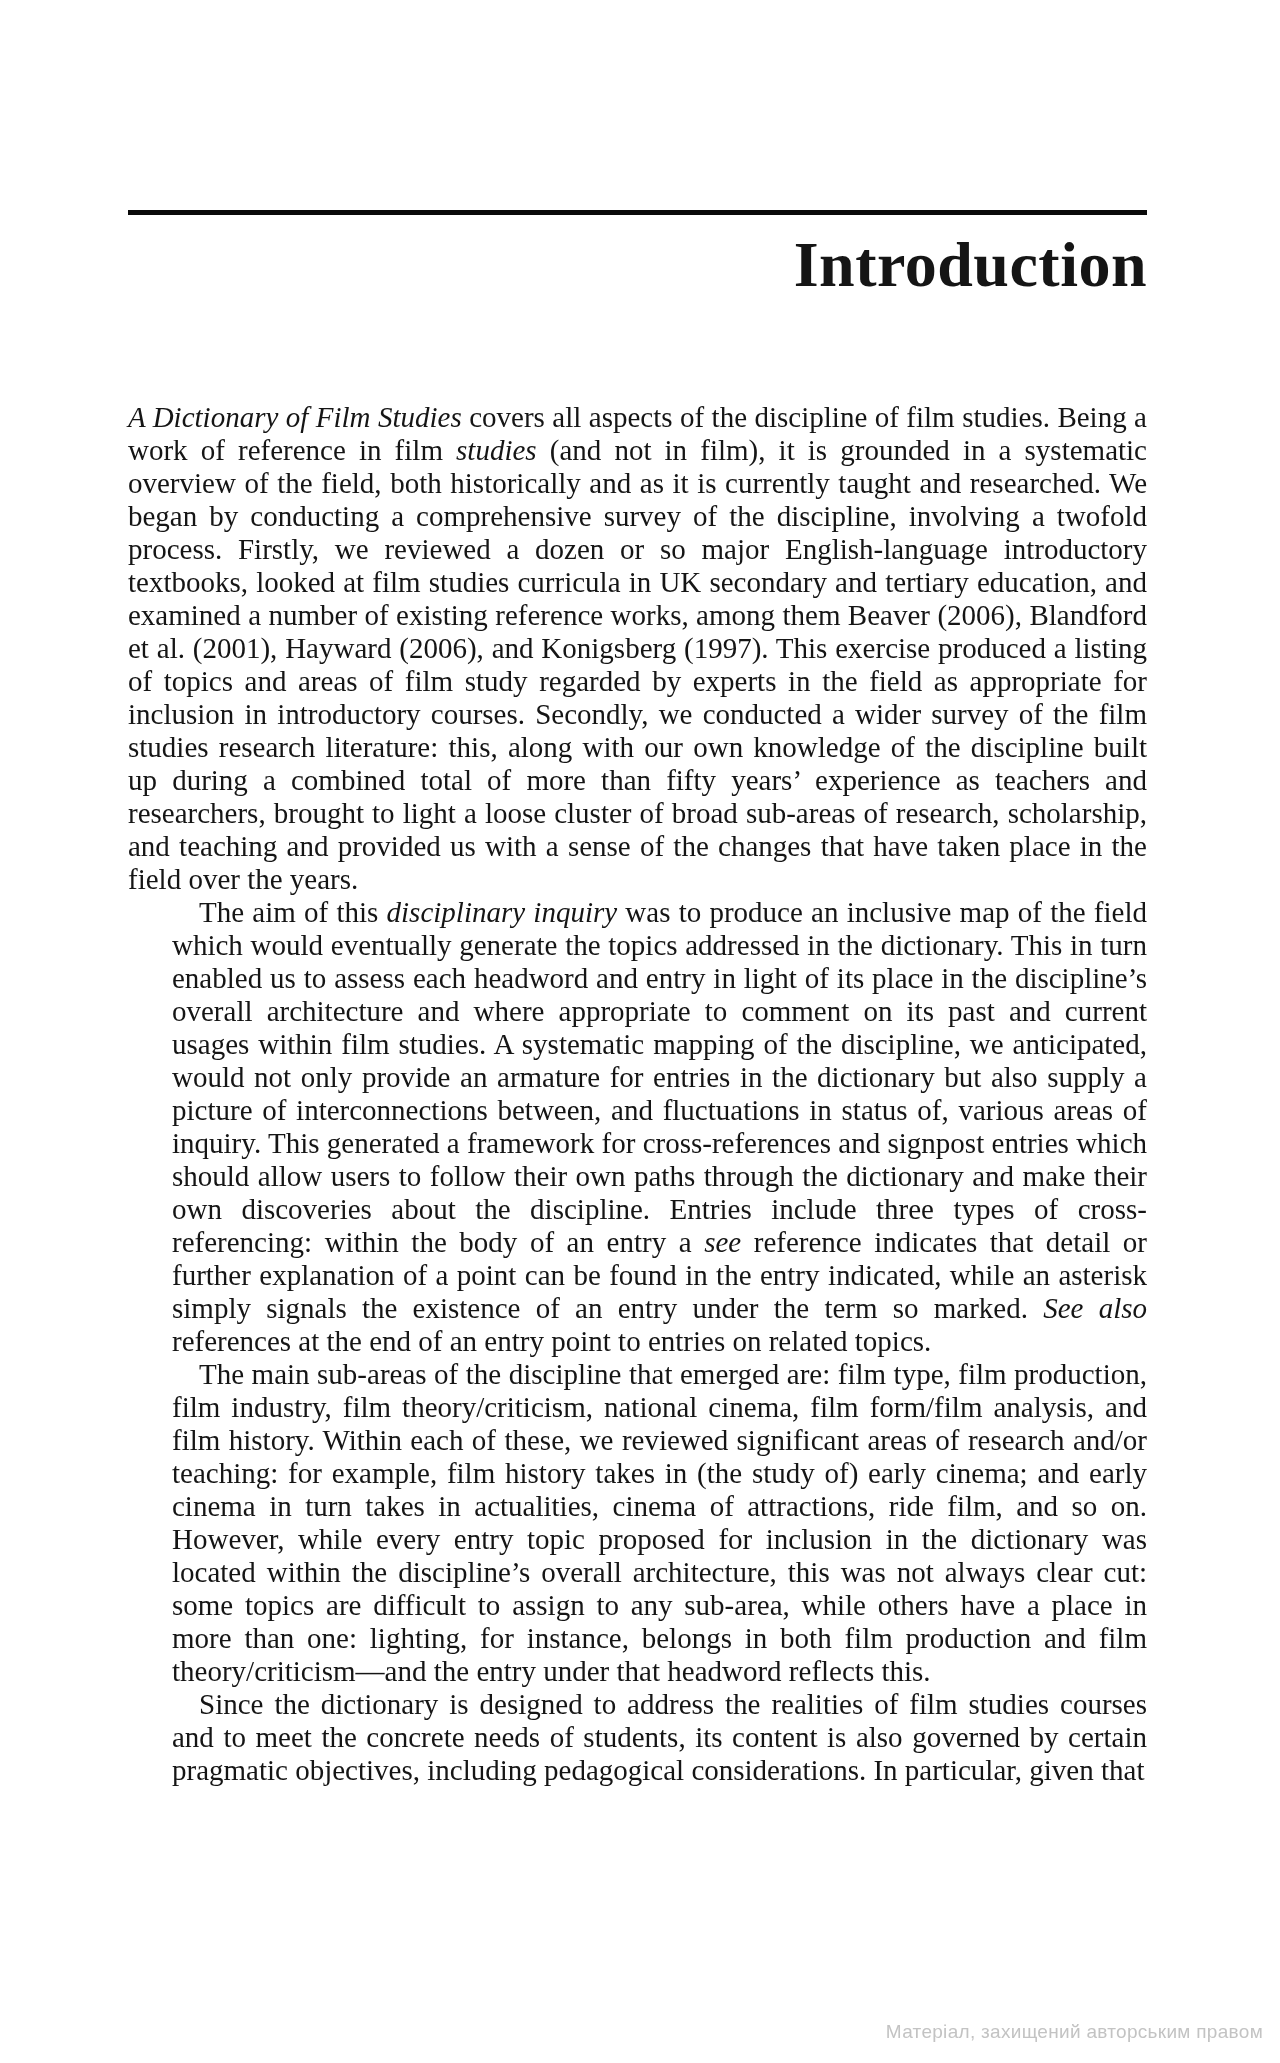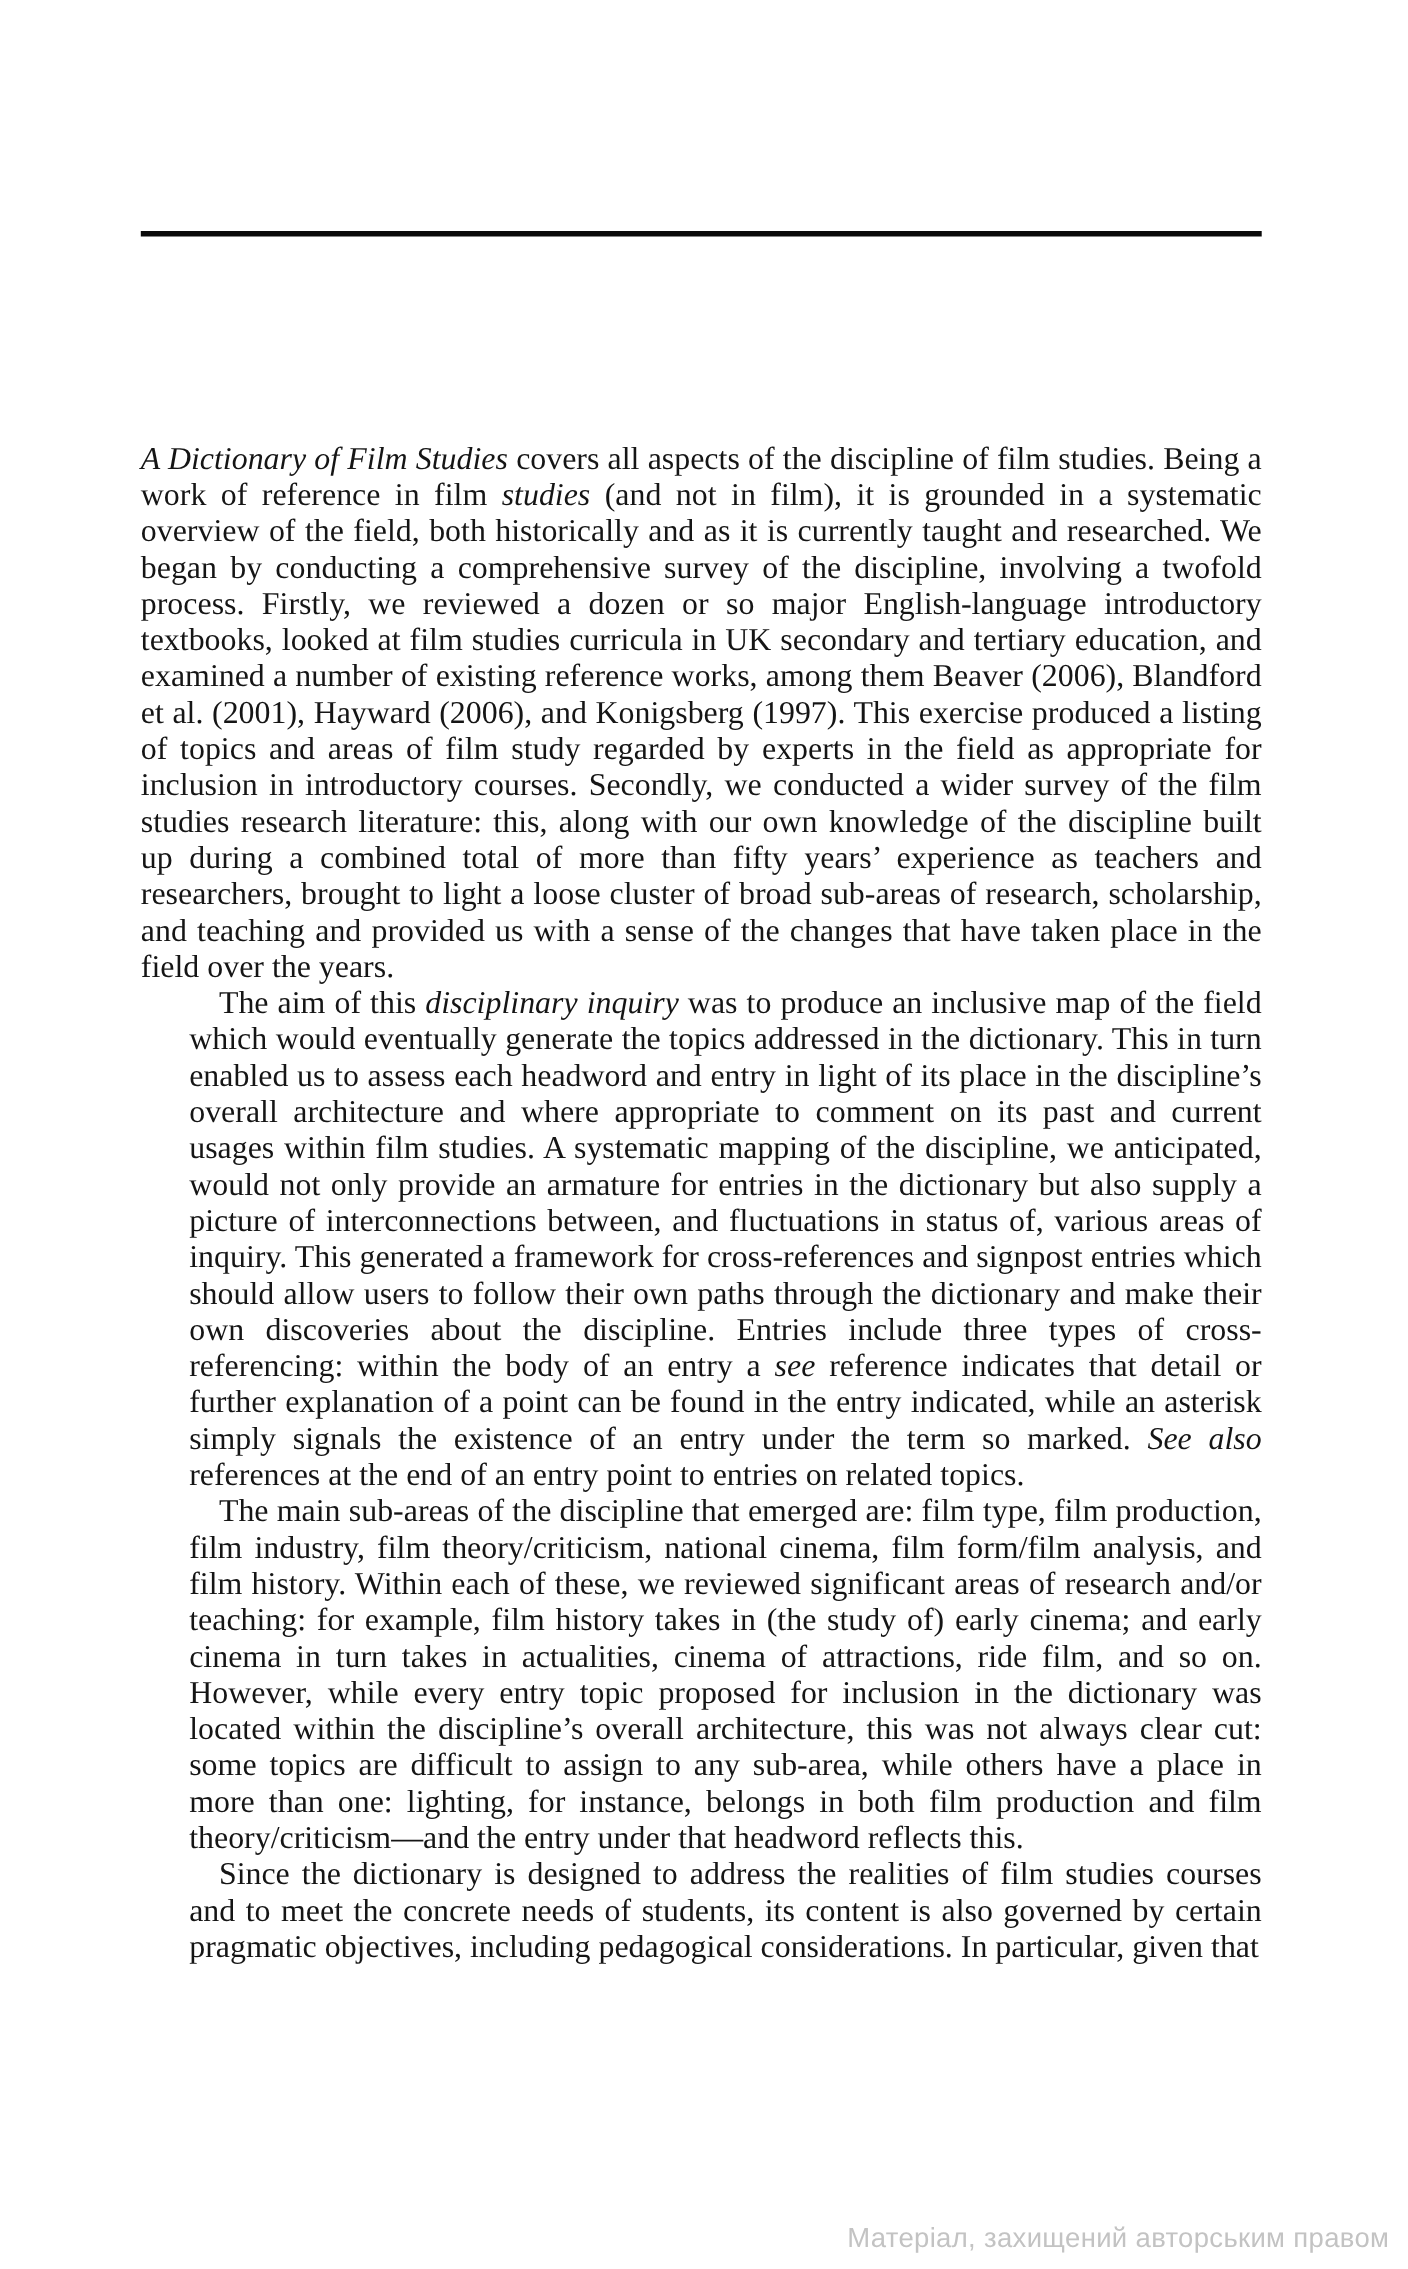--- a/index.html
+++ b/index.html
@@ -47,30 +47,31 @@
     padding: 0;
   }
   .body-text p.indent { text-indent: 27px; margin-left: 44px; }
   .body-text .italic { font-style: italic; }
   .body-text .bold { font-weight: 400; }
   .watermark {
     position: absolute;
     top: 2021px;
     right: 17px;
     font-family: "Liberation Sans", sans-serif;
-    font-size: 25px;
+    font-size: 19px;
     color: var(--watermark, #c3c3c3);
     letter-spacing: 0.3px;
   }
 </style>
 </head>
 <body>
 
 <div class="page">
   <div class="title-rule"></div>
+  <h1 class="page-title" style="margin:0;">Introduction</h1>
   <div class="body-text">
       <p><span class="italic">A Dictionary of Film Studies</span><span> covers all aspects of the discipline of film studies. Being a work of reference in film </span><span class="italic">studies</span><span> (and not in film), it is grounded in a systematic overview of the field, both historically and as it is currently taught and researched. We began by conducting a comprehensive survey of the discipline, involving a twofold process. Firstly, we reviewed a dozen or so major English-language introductory textbooks, looked at film studies curricula in UK secondary and tertiary education, and examined a number of existing reference works, among them Beaver (2006), Blandford et al. (2001), Hayward (2006), and Konigsberg (1997). This exercise produced a listing of topics and areas of film study regarded by experts in the field as appropriate for inclusion in introductory courses. Secondly, we conducted a wider survey of the film studies research literature: this, along with our own knowledge of the discipline built up during a combined total of more than fifty years’ experience as teachers and researchers, brought to light a loose cluster of broad sub-areas of research, scholarship, and teaching and provided us with a sense of the changes that have taken place in the field over the years.</span></p>
       <p class="indent"><span>The aim of this </span><span class="italic">disciplinary inquiry</span><span> was to produce an inclusive map of the field which would eventually generate the topics addressed in the dictionary. This in turn enabled us to assess each headword and entry in light of its place in the discipline’s overall architecture and where appropriate to comment on its past and current usages within film studies. A systematic mapping of the discipline, we anticipated, would not only provide an armature for entries in the dictionary but also supply a picture of interconnections between, and fluctuations in status of, various areas of inquiry. This generated a framework for cross-references and signpost entries which should allow users to follow their own paths through the dictionary and make their own discoveries about the discipline. Entries include three types of cross-referencing: within the body of an entry a </span><span class="italic">see</span><span> reference indicates that detail or further explanation of a point can be found in the entry indicated, while an asterisk simply signals the existence of an entry under the term so marked. </span><span class="italic">See also</span><span> references at the end of an entry point to entries on related topics.</span></p>
       <p class="indent"><span>The main sub-areas of the discipline that emerged are: film type, film production, film industry, film theory/criticism, national cinema, film form/film analysis, and film history. Within each of these, we reviewed significant areas of research and/or teaching: for example, film history takes in (the study of) </span><span class="bold">early cinema</span><span>; and early cinema in turn takes in </span><span class="bold">actualities</span><span>, </span><span class="bold">cinema of attractions</span><span>, </span><span class="bold">ride film</span><span>, and so on. However, while every entry topic proposed for inclusion in the dictionary was located within the discipline’s overall architecture, this was not always clear cut: some topics are difficult to assign to any sub-area, while others have a place in more than one: </span><span class="bold">lighting</span><span>, for instance, belongs in both film production and film theory/criticism—and the entry under that headword reflects this.</span></p>
       <p class="indent"><span>Since the dictionary is designed to address the realities of film studies courses and to meet the concrete needs of students, its content is also governed by certain pragmatic objectives, including pedagogical considerations. In particular, given that</span></p>
     </div>
   <div class="watermark">Матеріал, захищений авторським правом</div>
 </div>
 
 </body></html>

